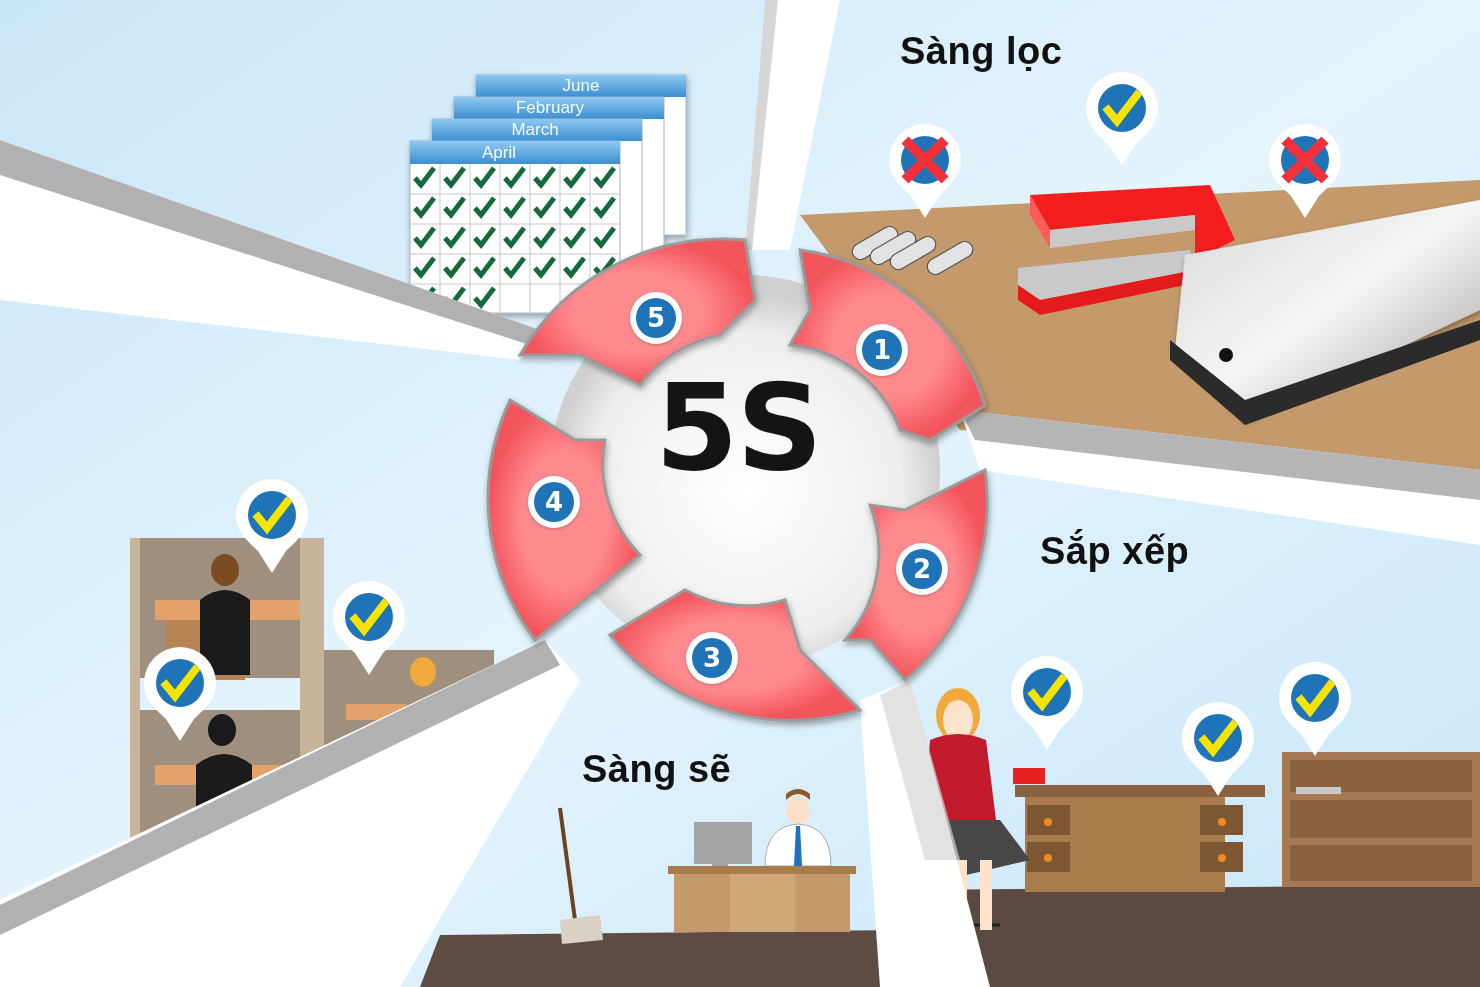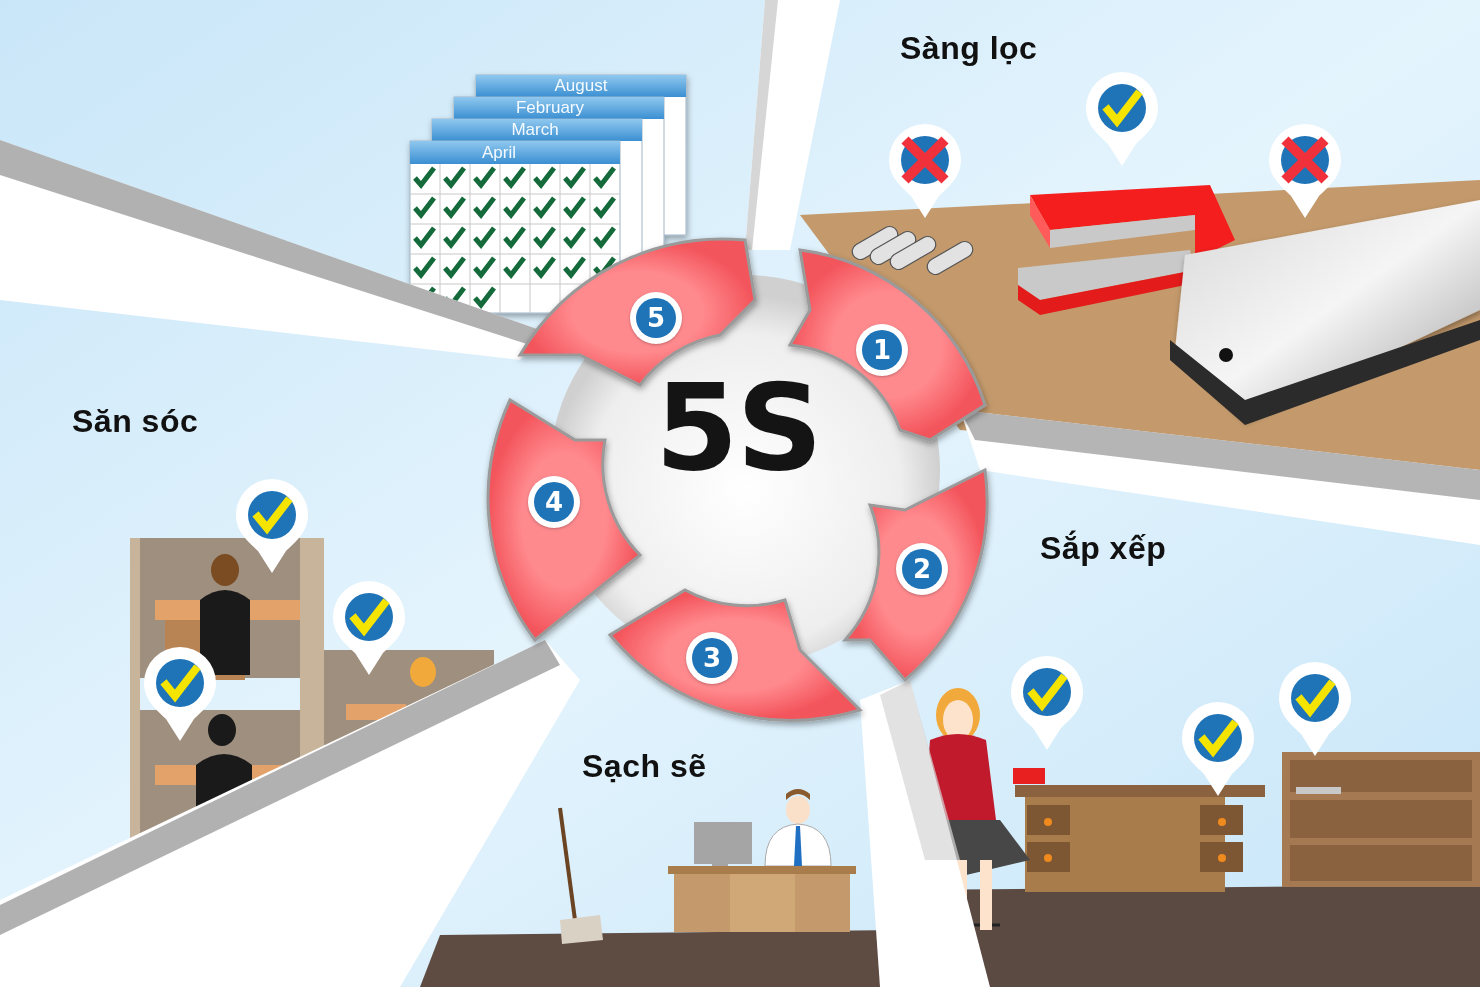--- a/index.html
+++ b/index.html
@@ -3,21 +3,21 @@
 <meta charset="utf-8">
 <style>
   html, body { margin: 0; padding: 0; }
   body { width: 1480px; height: 987px; overflow: hidden; background: #d4ecfa; }
   .stage { position: relative; width: 1480px; height: 987px; overflow: hidden; }
   svg.scene { position: absolute; left: 0; top: 0; }
   .label {
     position: absolute;
     font-family: "Liberation Sans", "DejaVu Sans", sans-serif;
     font-weight: bold;
-    font-size: 32px;
+    font-size: 38px;
     color: #111;
     white-space: nowrap;
     letter-spacing: 0.5px;
   }
   .title5s {
     position: absolute;
     font-family: "DejaVu Sans", sans-serif;
     font-weight: bold;
     font-size: 120px;
     color: #141414;
@@ -290,29 +290,28 @@
     </div>
 <div class="num" style="left:528px;top:476px;">
       <span>4</span>
     </div>
 <div class="num" style="left:630px;top:292px;">
       <span>5</span>
     </div>
 
 <div class="title5s">5S</div>
 
-<div class="month" style="left:476px;top:76px;width:210px;">August</div>
+<div class="month" style="left:476px;top:76px;width:210px;">June</div>
 <div class="month" style="left:454px;top:98px;width:192px;">February</div>
 <div class="month" style="left:432px;top:120px;width:206px;">March</div>
 <div class="month" style="left:410px;top:143px;width:178px;">April</div>
 
 <div class="label" style="left:900px;top:30px;">Sàng lọc</div>
 <div class="label" style="left:1040px;top:530px;">Sắp xếp</div>
-<div class="label" style="left:582px;top:748px;">Sạch sẽ</div>
-<div class="label" style="left:72px;top:403px;">Săn sóc</div>
+<div class="label" style="left:582px;top:748px;">Sàng sẽ</div>
 
 <span style="position:absolute;left:890px;top:125px;width:70px;height:70px;"></span>
 <span style="position:absolute;left:1087px;top:73px;width:70px;height:70px;"></span>
 <span style="position:absolute;left:1270px;top:125px;width:70px;height:70px;"></span>
 <span style="position:absolute;left:1012px;top:657px;width:70px;height:70px;"></span>
 <span style="position:absolute;left:1183px;top:703px;width:70px;height:70px;"></span>
 <span style="position:absolute;left:1280px;top:663px;width:70px;height:70px;"></span>
 <span style="position:absolute;left:237px;top:480px;width:70px;height:70px;"></span>
 <span style="position:absolute;left:334px;top:582px;width:70px;height:70px;"></span>
 <span style="position:absolute;left:145px;top:648px;width:70px;height:70px;"></span>

